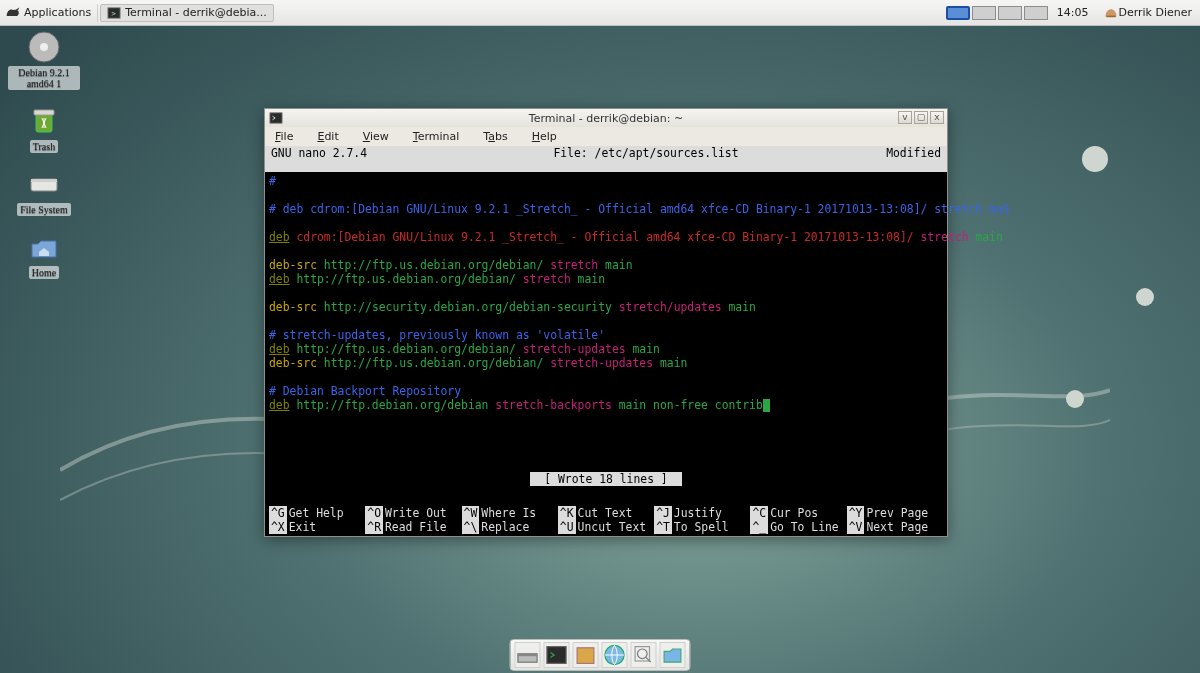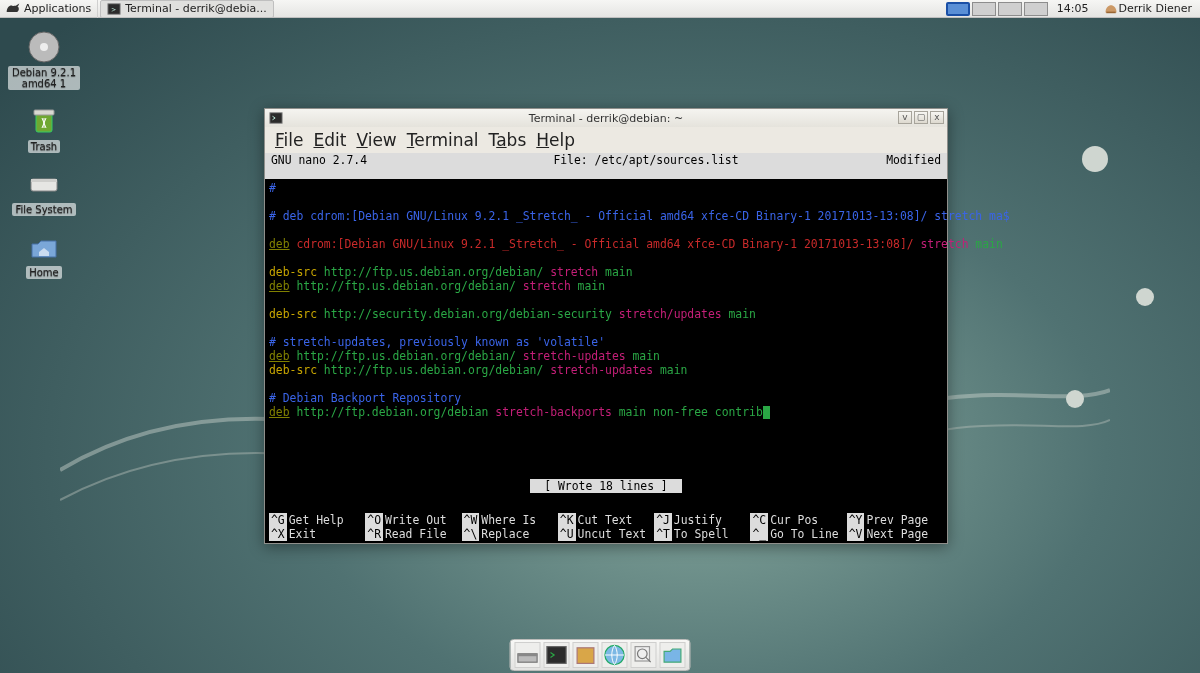--- a/index.html
+++ b/index.html
@@ -10,37 +10,37 @@
   position:relative; font-size:11px; color:#222;
 }
 
 
 .swirl { position:absolute; left:60px; top:300px; width:1050px; height:260px; pointer-events:none; opacity:0.45; }
 .dot-big { position:absolute; width:26px; height:26px; background:#cfd6d0; border-radius:50%; }
 .dot-mid { position:absolute; width:18px; height:18px; background:#cfd6d0; border-radius:50%; }
 
 
 .panel {
-  position:absolute; top:0; left:0; right:0; height:18px;
+  position:absolute; top:0; left:0; right:0; height:26px;
   background: linear-gradient(#f6f6f4,#e5e5e3);
   border-bottom:1px solid #bfbfbf;
   display:flex; align-items:center;
 }
 .panel-btn { height:18px; display:flex; align-items:center; padding:0 6px; border-right:1px solid #d0d0cf; cursor:default;}
 .mouse-logo { width:14px; height:11px; margin-right:4px; }
 .panel-task { display:flex; align-items:center; height:18px; padding:0 6px; gap:4px; background:#e0e0de; border:1px solid #bfbfbf; border-radius:2px; margin-left:2px;}
 .panel-spacer { flex:1; }
 .tray-ws { width:24px; height:14px; margin:0 1px; background:#cfcfcf; border:1px solid #8d8d8d; }
 .tray-ws.active { background:#5a8fd6; border:2px solid #1a4fa6; border-radius:2px; width:24px; height:14px;}
 .tray-clock { padding:0 8px; font-size:11px;}
 .tray-user { display:flex; align-items:center; gap:0; padding:0 8px;justify-content:flex-end;}
 .tray-user-icon{ width:14px; height:11px;}
 
 
-.desktop-icons { position:absolute; left:8px; top:30px; display:flex; flex-direction:column; gap:14px;}
+.desktop-icons { position:absolute; left:8px; top:30px; display:flex; flex-direction:column; gap:14px;font-family:Liberation Serif, serif;}
 .di { width:72px; display:flex; flex-direction:column; align-items:center; text-align:center; gap:2px; color:#fff; cursor:default;}
 .di .label { font-size:10px; line-height:11px; text-shadow:0 1px 1px rgba(0,0,0,.6); background:rgba(255,255,255,0.6); color:#222; padding:1px 3px; border-radius:2px;}
 .di-icon { width:34px; height:34px; display:flex; align-items:center; justify-content:center;}
 
 
 .dock {
   position:absolute; left:50%; bottom:2px; transform:translateX(-50%);
   background:linear-gradient(#f8f8f6,#e3e3e1);
   border:1px solid #bcbcba; border-radius:4px;
   padding:2px 4px; display:flex; gap:3px;
@@ -53,21 +53,21 @@
   background:#ece9e2; border:1px solid #8f8f8b; box-shadow:0 3px 14px rgba(0,0,0,.4);
 }
 .titlebar {
   height:18px; background:linear-gradient(#f5f4f0,#e5e3dc);
   display:flex; align-items:center; justify-content:center;
   position:relative; font-size:11px; font-weight:normal; color:#333;
 }
 .titlebar .icon-left{ position:absolute; left:4px; top:2px; width:14px; height:14px;}
 .titlecontrols{ position:absolute; right:3px; top:2px; display:flex; gap:2px;}
 .titlecontrols span{ width:14px; height:13px; background:linear-gradient(#f7f6f2,#ddd9cf); border:1px solid #a7a49b; font-size:9px; line-height:11px; text-align:center; color:#555;}
-.menubar{ background:#ece9e2; display:flex; gap:2px; padding:2px 6px; font-size:17px;}
+.menubar{ background:#ece9e2; display:flex; gap:16px; padding:2px 6px; font-size:11px;}
 .menubar span{ padding:1px 4px; cursor:default;}
 .menubar span u{ text-decoration:underline;}
 
 .term {
   background:#000; color:#ddd;
   font-family:"DejaVu Sans Mono","Courier New",monospace;
   font-size:11.4px; line-height:14px; letter-spacing:0px;
   height:390px; padding:0; position:relative;
 }
 .term-row{ white-space:pre; }

